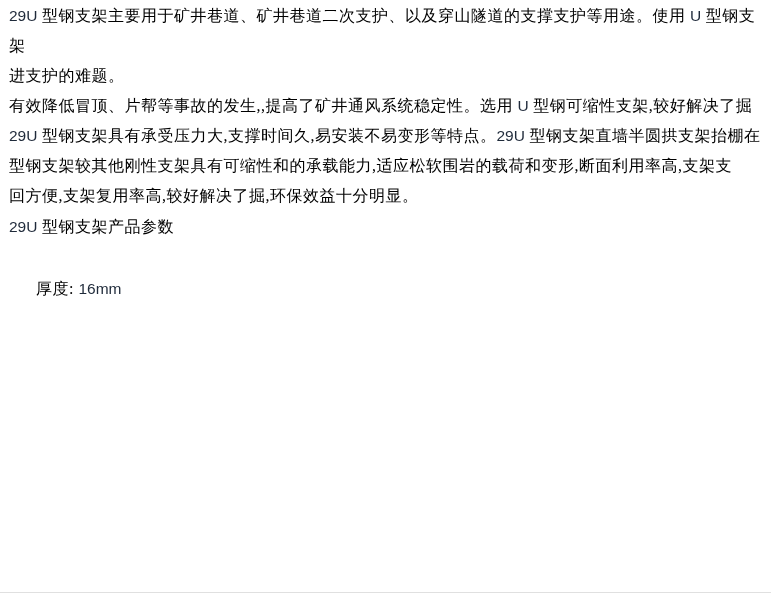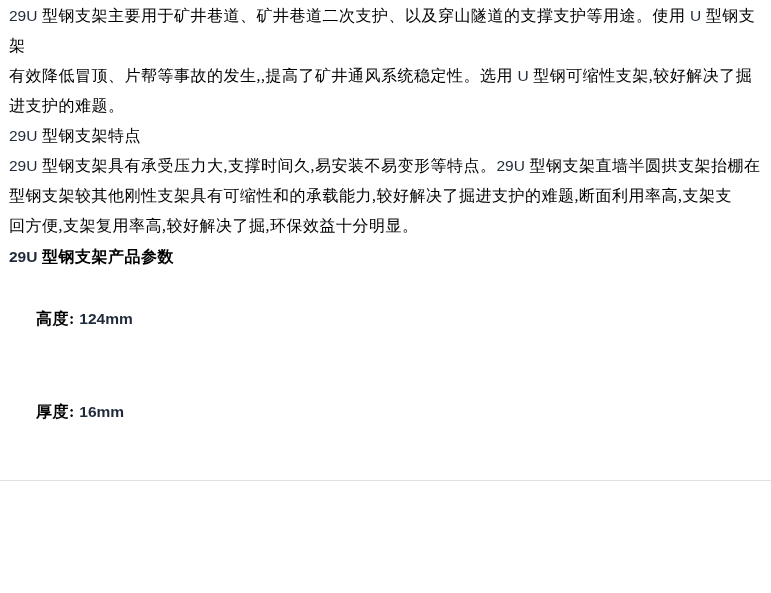--- a/index.html
+++ b/index.html
@@ -1,67 +1,63 @@
 <!DOCTYPE html>
 <html><head>
 <meta charset="utf-8">
 <style>
   html, body { margin: 0; padding: 0; background: #ffffff; }
   .doc {
     position: relative;
     width: 771px;
-    height: 481px;
+    height: 593px;
     box-sizing: border-box;
     background: #ffffff;
     border-bottom: 1px solid #e0e0e0;
     overflow: hidden;
     padding: 1px 6px 0 9px;
     font-family: "Liberation Serif", "DejaVu Serif", serif;
     font-size: 16px;
     color: #000000;
   }
   .doc p {
     margin: 0;
     line-height: 30px;
     white-space: pre-wrap;
     letter-spacing: 0.5px;
   }
-  .params p { line-height: 31px; font-weight: bold; }
+  .params p { line-height: 31px; }
   .heading-params { margin-top: 9px; }
   .latin {
     font-family: "Liberation Sans", "DejaVu Sans", sans-serif;
     color: #1f2a3a;
     font-size: 15.5px;
     letter-spacing: 0;
   }
 </style>
 </head>
 <body>
 
 <div class="doc">
 
   <section>
     <p class="wrapLatin"><span class="latin">29U</span> 型钢支架主要用于矿井巷道、矿井巷道二次支护、以及穿山隧道的支撑支护等用途。使用 <span class="latin">U</span> 型钢支架</p>
+    <p class="wrapLatin">进支护的难题。</p>
     <p class="wrapLatin">有效降低冒顶、片帮等事故的发生,,提高了矿井通风系统稳定性。选用 <span class="latin">U</span> 型钢可缩性支架,较好解决了掘</p>
-    <p class="wrapLatin">进支护的难题。</p>
   </section>
 
   <section>
-    <p class="wrapLatin"><span class="latin">29U</span> 型钢支架特点</p>
     <p class="wrapLatin"><span class="latin">29U</span> 型钢支架具有承受压力大,支撑时间久,易安装不易变形等特点。<span class="latin">29U</span> 型钢支架直墙半圆拱支架抬棚在</p>
-    <p class="wrapLatin">型钢支架较其他刚性支架具有可缩性和的承载能力,较好解决了掘进支护的难题,断面利用率高,支架支</p>
+    <p class="wrapLatin">型钢支架较其他刚性支架具有可缩性和的承载能力,适应松软围岩的载荷和变形,断面利用率高,支架支</p>
     <p class="wrapLatin">回方便,支架复用率高,较好解决了掘,环保效益十分明显。</p>
   </section>
 
   <section class="params">
     <p class="wrapLatin heading-params"><span class="latin">29U</span> 型钢支架产品参数</p>
 
-    <p>
-      <span>高度</span><span>: </span><span class="latin">124mm</span>
-    </p>
     <p>
       <span>厚度</span><span>: </span><span class="latin">16mm</span>
     </p>
     <p>
       
     </p>
 
   </section>
 
 </div>

